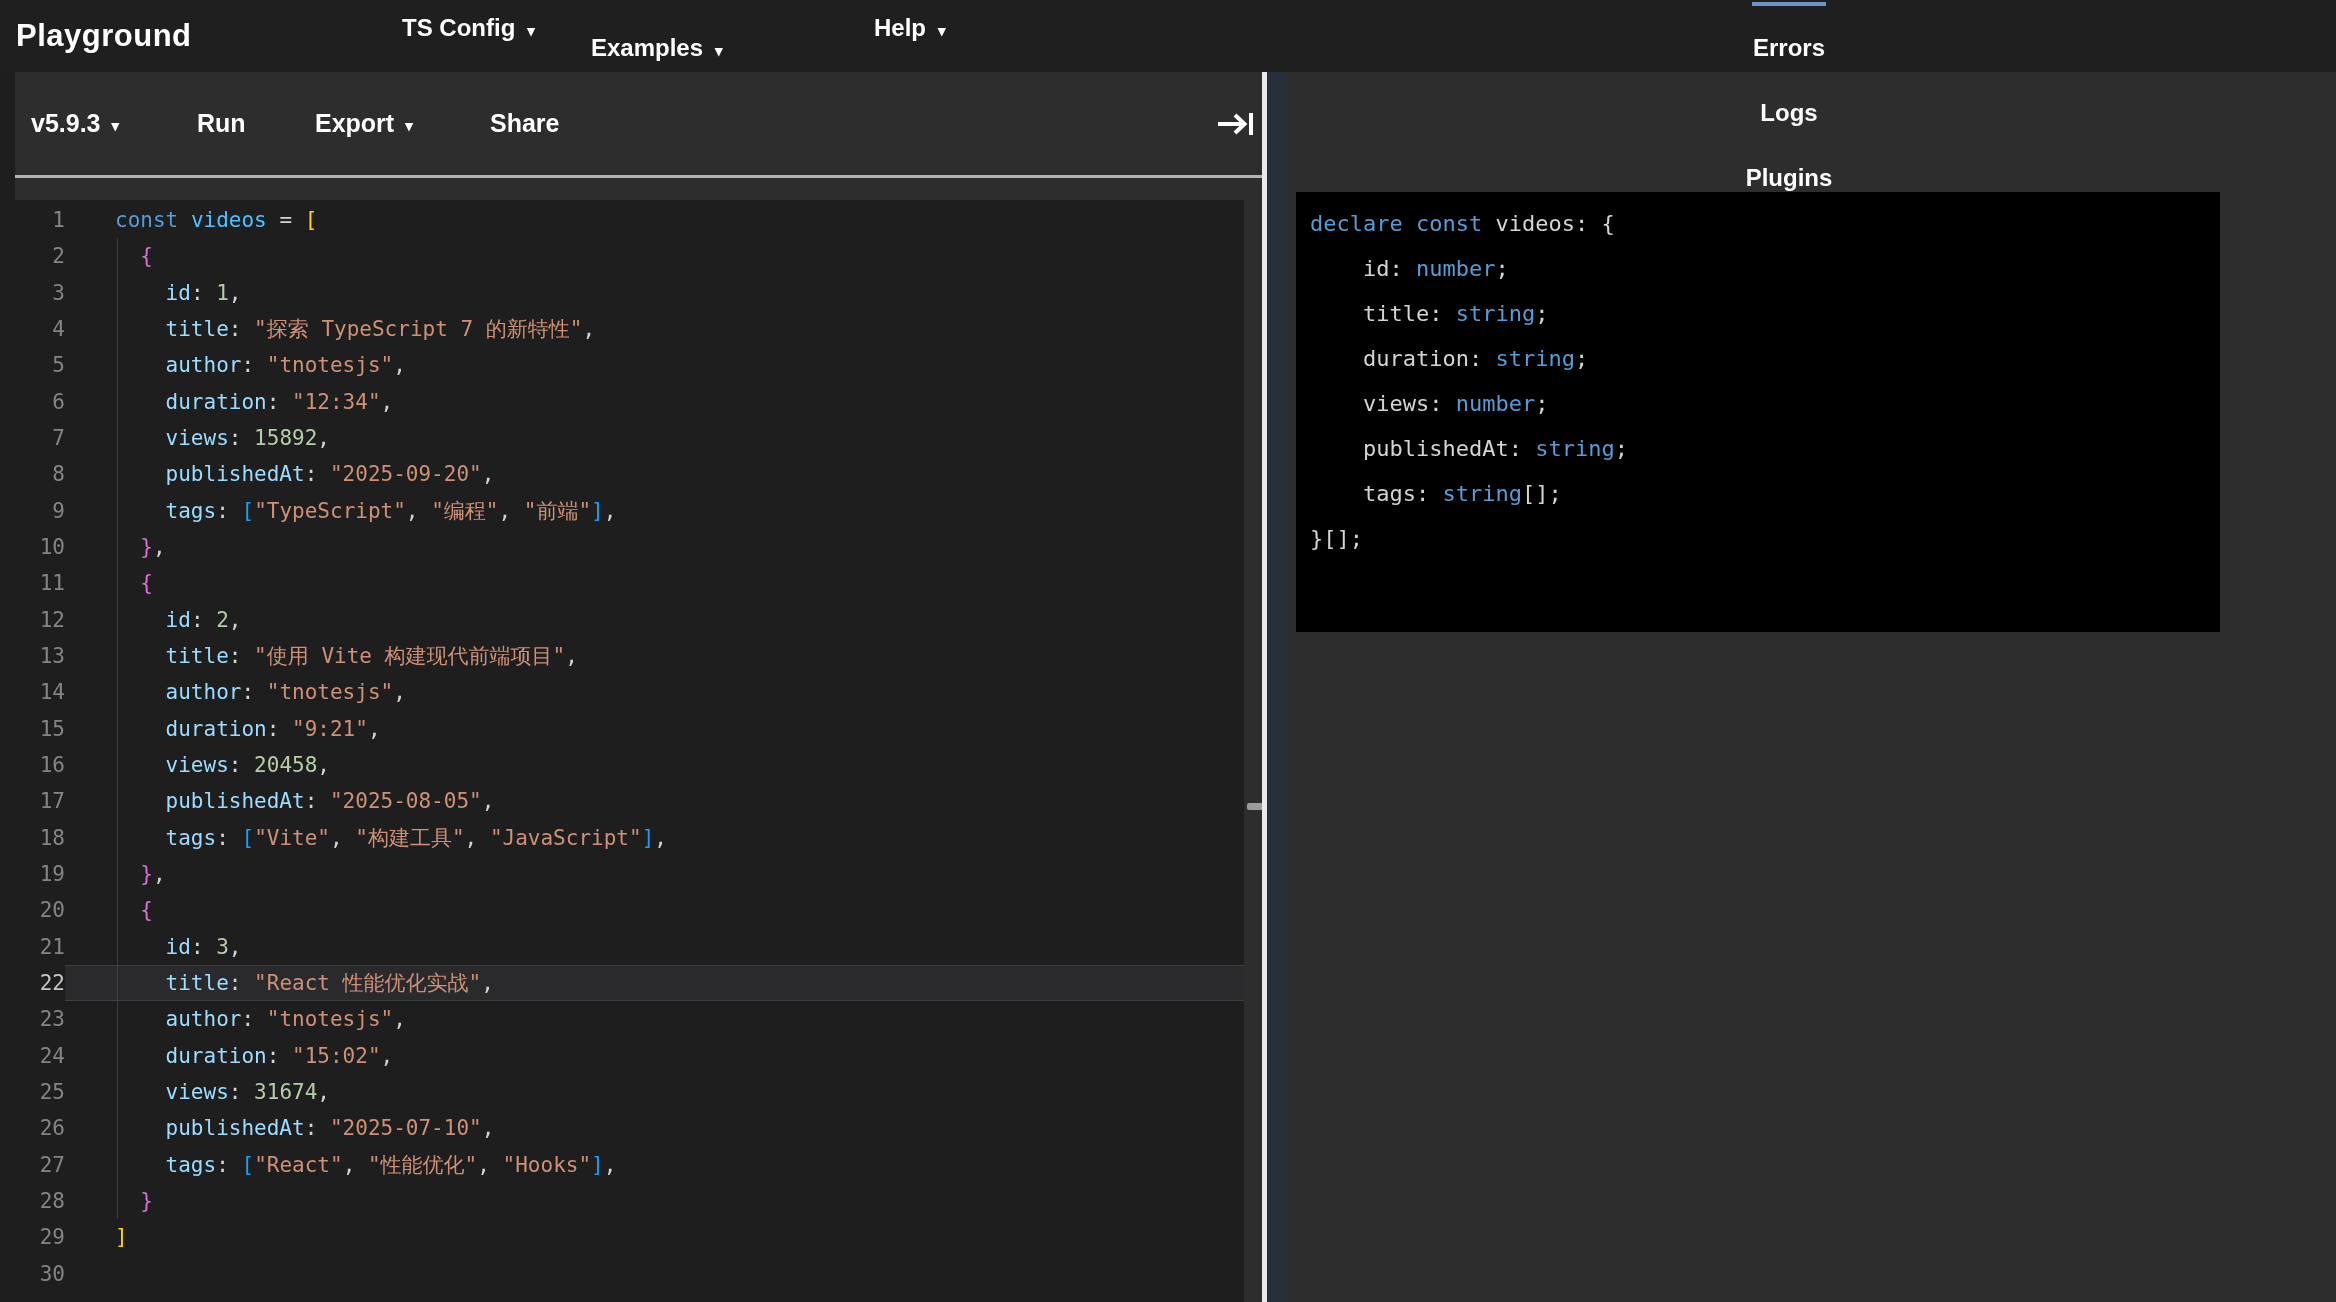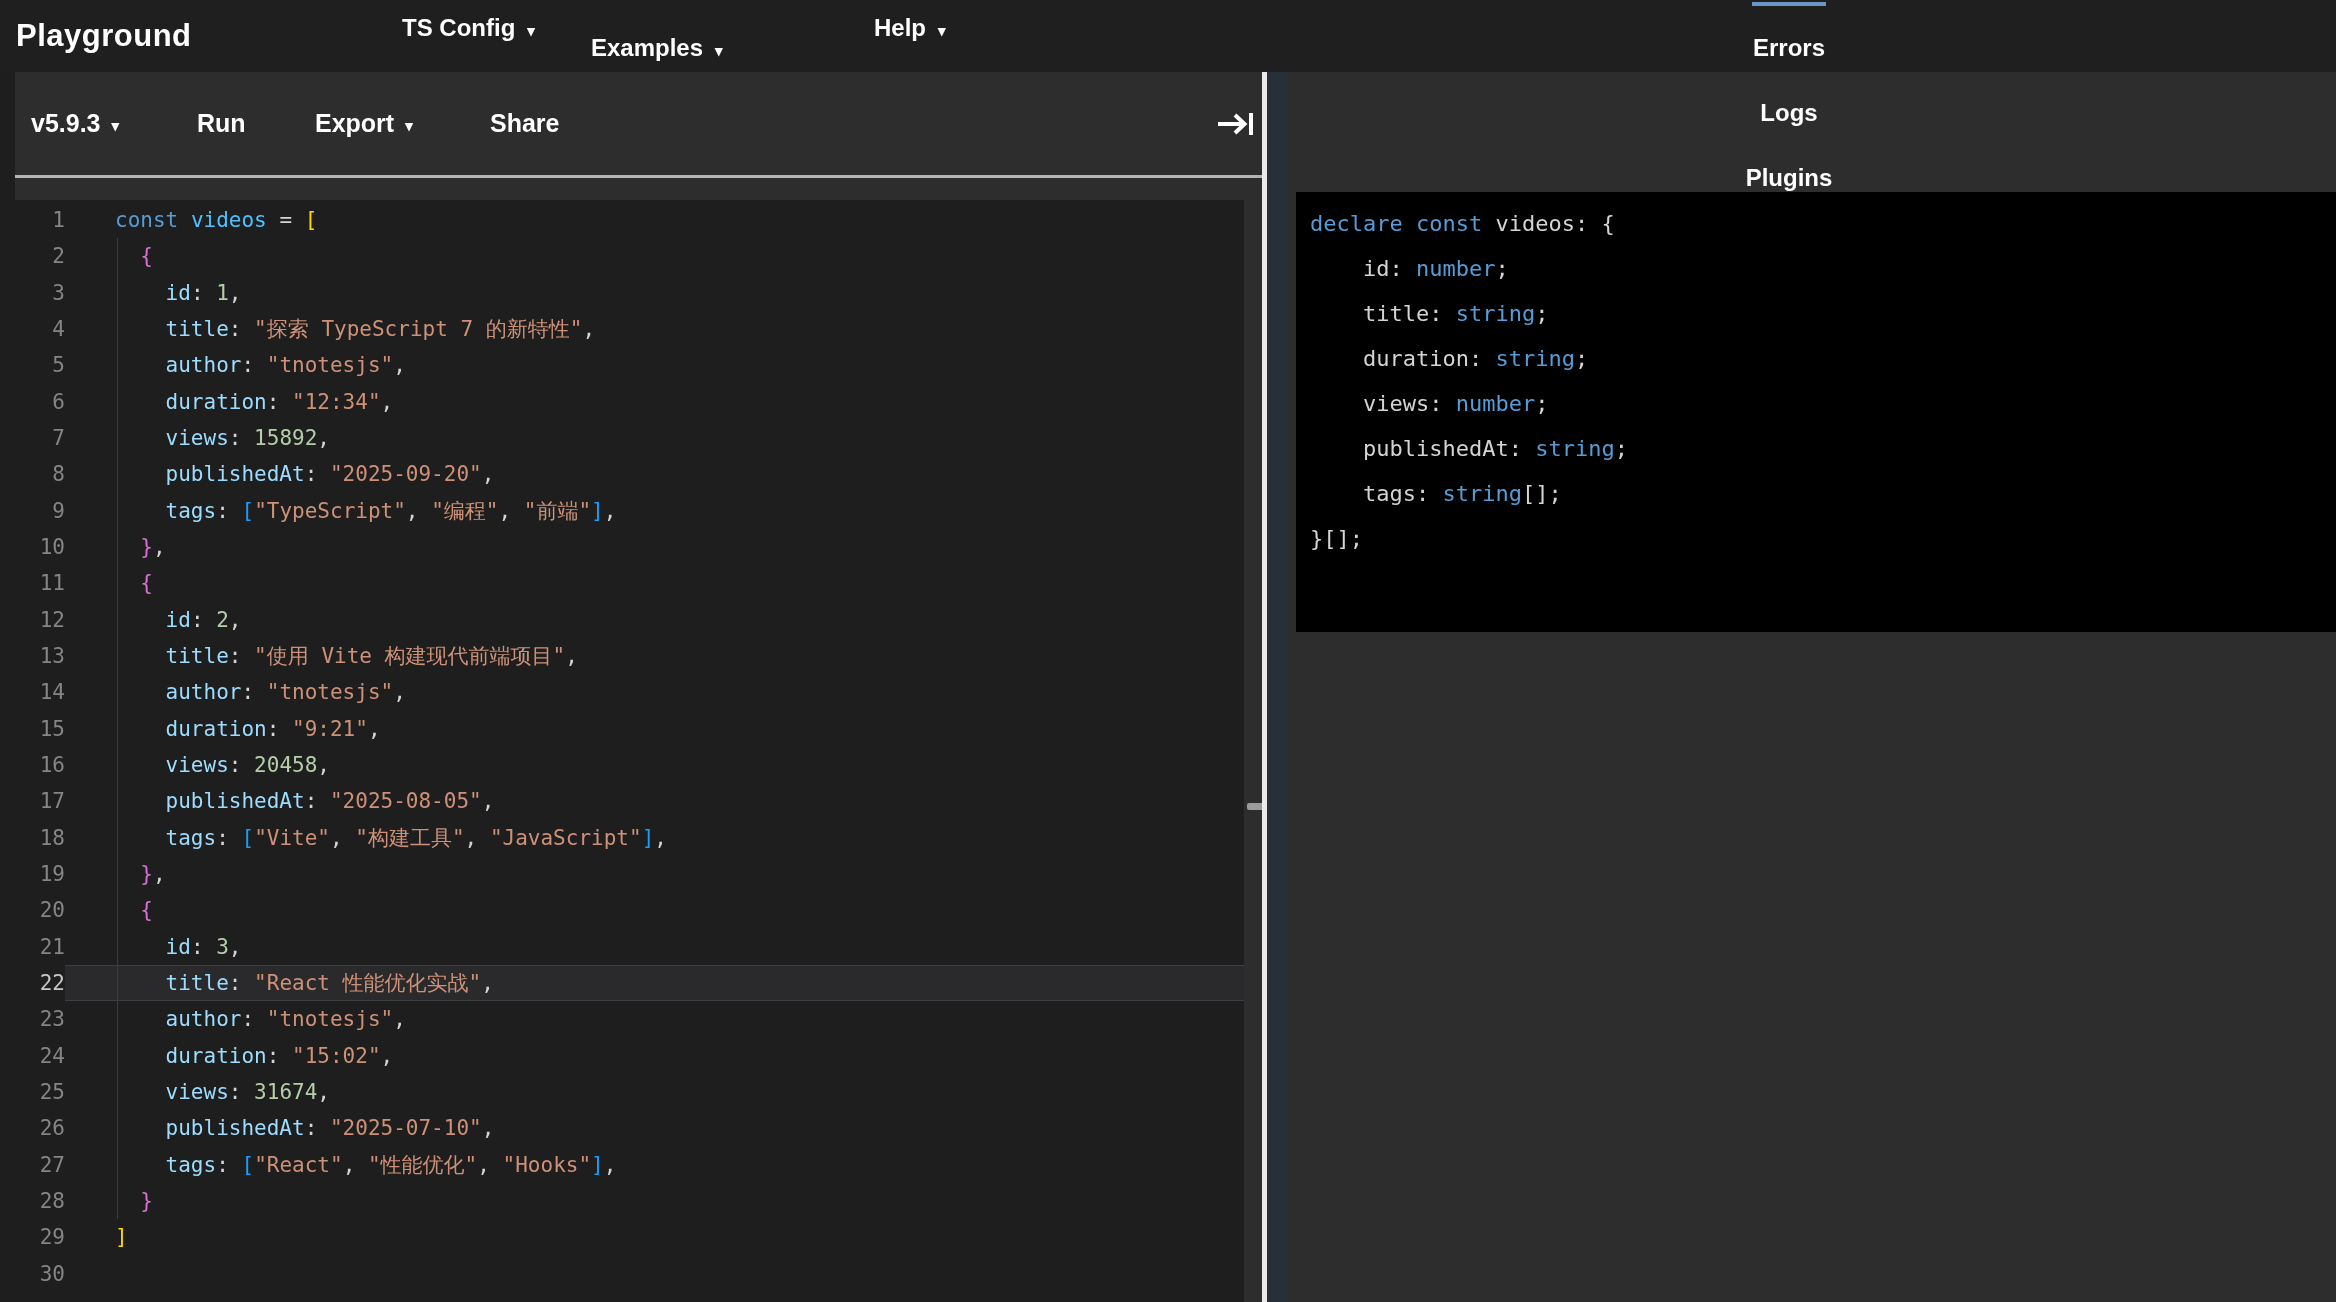--- a/index.html
+++ b/index.html
@@ -42,21 +42,21 @@
   .divider{position:absolute;left:1262px;top:72px;width:5px;height:1230px;background:#eaeaea;cursor:col-resize;}
 
   
   .right-pane{position:absolute;left:1267px;top:72px;width:1069px;height:1230px;background:#2d2d2d;}
   .navy-strip{position:absolute;left:0;top:0;width:21px;height:1230px;background:#273039;}
   .tabs{position:absolute;left:21px;top:0;width:1002px;height:120px;display:flex;align-items:center;
         justify-content:flex-end;gap:37px;padding-right:46px;font-size:24px;font-weight:600;flex-direction:column;}
   .tab{position:relative;cursor:pointer;}
   .tab.active::after{content:"";position:absolute;left:-6px;right:-6px;bottom:-9px;height:4px;
         background:var(--accent,#6b94c8);}
-  .output-panel{position:absolute;left:29px;top:120px;width:1040px;height:440px;background:#000000;
+  .output-panel{position:absolute;left:29px;top:120px;width:924px;height:440px;background:#000000;
         padding:9px 0 0 14px;box-sizing:border-box;}
   .out-line{height:45px;line-height:45px;white-space:pre;color:#d4d4d4;
         font-family:"DejaVu Sans Mono",monospace;font-size:22px;}
 
   
   .tk-kw{color:var(--tk-kw,#569cd6);}   .tk-var{color:var(--tk-var,#4fc1ff);margin-top:20px;}
   .tk-prop{color:var(--tk-prop,#9cdcfe);}.tk-str{color:var(--tk-str,#ce9178);}
   .tk-num{color:var(--tk-num,#b5cea8);} .tk-b1{color:var(--tk-b1,#ffd700);}
   .tk-b2{color:var(--tk-b2,#da70d6);}   .tk-b3{color:var(--tk-b3,#179fff);}
   .tk-pl{color:var(--tk-pl,#d4d4d4);}   .tk-op{color:var(--tk-op,#d4d4d4);}

